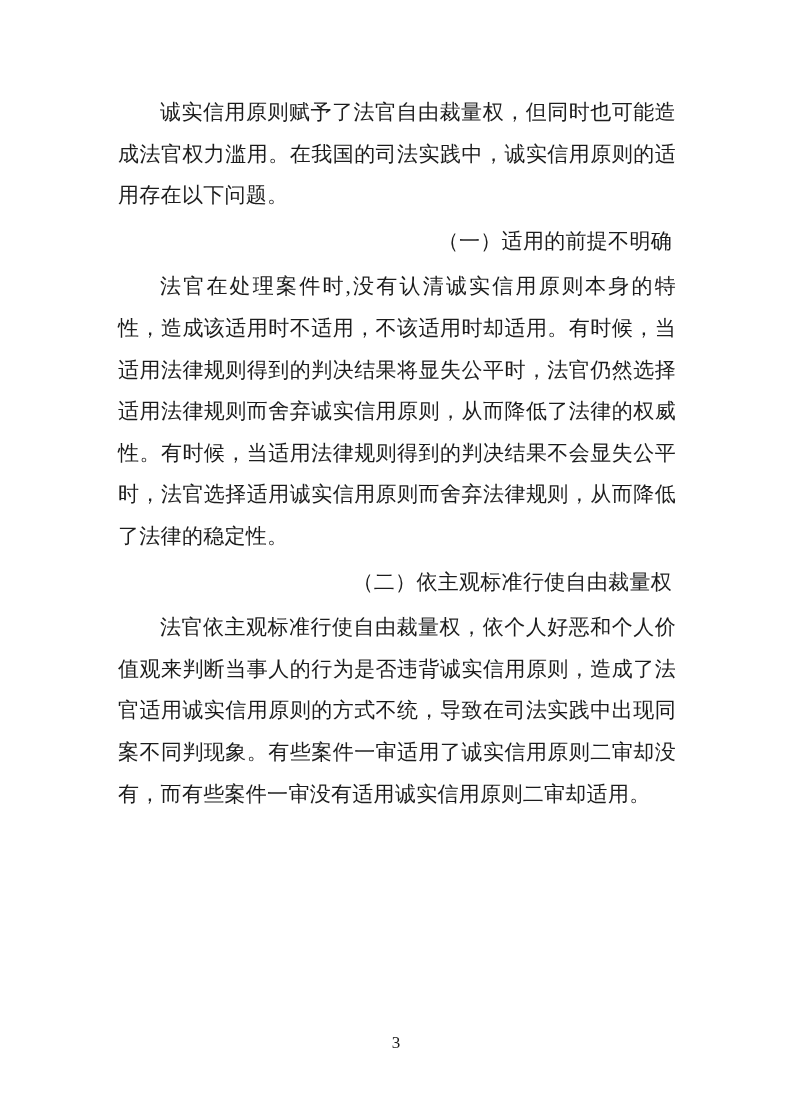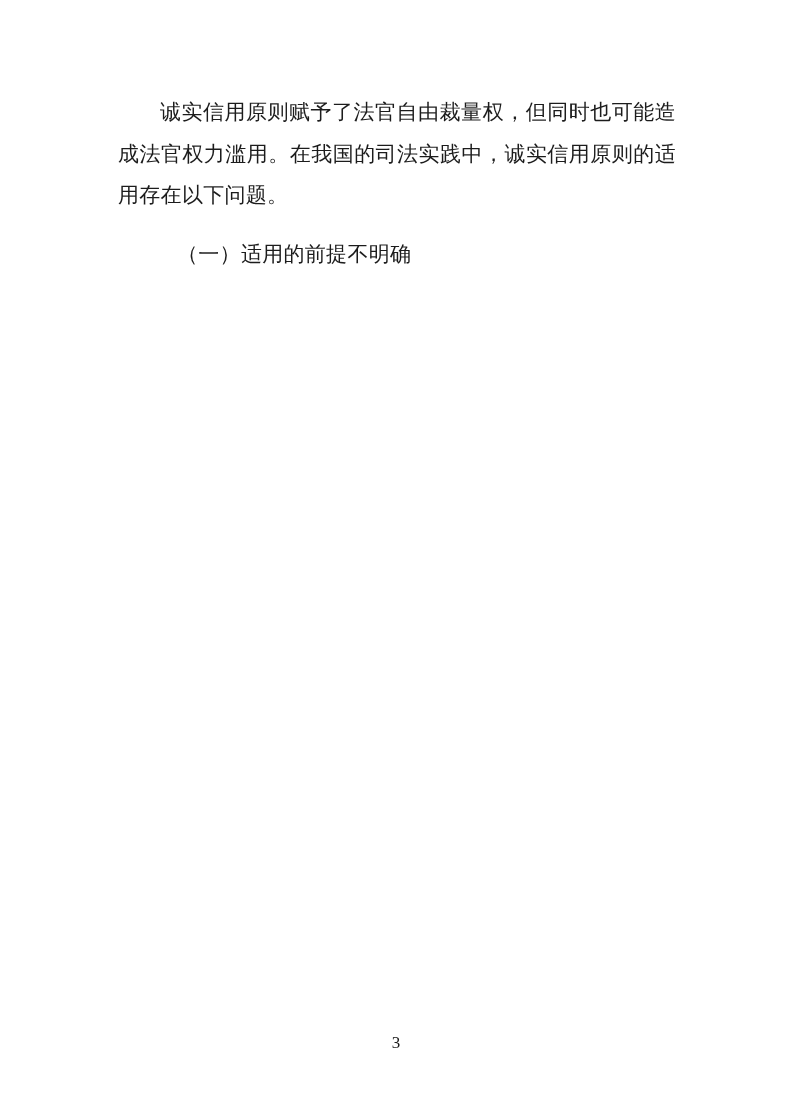--- a/index.html
+++ b/index.html
@@ -24,23 +24,23 @@
     font-size: 21px;
     line-height: 41.6px;
     letter-spacing: 0.3px;
   }
   .paragraph {
     margin: 0;
     text-indent: 2em;
     text-align: justify;
   }
   .heading {
-    margin: 17px;
+    margin: 4px;
     text-indent: 2em;
-    text-align: left;
+    text-align: right;
   }
   .footer {
     position: absolute;
     left: 0;
     right: 0;
     top: 1032px;
     text-align: center;
   }
   .pagenum {
     font-size: 17px;
@@ -48,17 +48,20 @@
     color: #1c1c1c;
   }
 </style>
 </head>
 <body>
 
 <div class="page">
   <div class="content">
       <p class="paragraph">诚实信用原则赋予了法官自由裁量权，但同时也可能造成法官权力滥用。在我国的司法实践中，诚实信用原则的适用存在以下问题。</p>
       <p class="heading">（一）适用的前提不明确</p>
+      <p class="paragraph">法官在处理案件时,没有认清诚实信用原则本身的特性，造成该适用时不适用，不该适用时却适用。有时候，当适用法律规则得到的判决结果将显失公平时，法官仍然选择适用法律规则而舍弃诚实信用原则，从而降低了法律的权威性。有时候，当适用法律规则得到的判决结果不会显失公平时，法官选择适用诚实信用原则而舍弃法律规则，从而降低了法律的稳定性。</p>
+      <p class="heading">（二）依主观标准行使自由裁量权</p>
+      <p class="paragraph">法官依主观标准行使自由裁量权，依个人好恶和个人价值观来判断当事人的行为是否违背诚实信用原则，造成了法官适用诚实信用原则的方式不统，导致在司法实践中出现同案不同判现象。有些案件一审适用了诚实信用原则二审却没有，而有些案件一审没有适用诚实信用原则二审却适用。</p>
     </div>
   <div class="footer">
     <span class="pagenum">3</span>
   </div>
 </div>
 
 </body></html>

